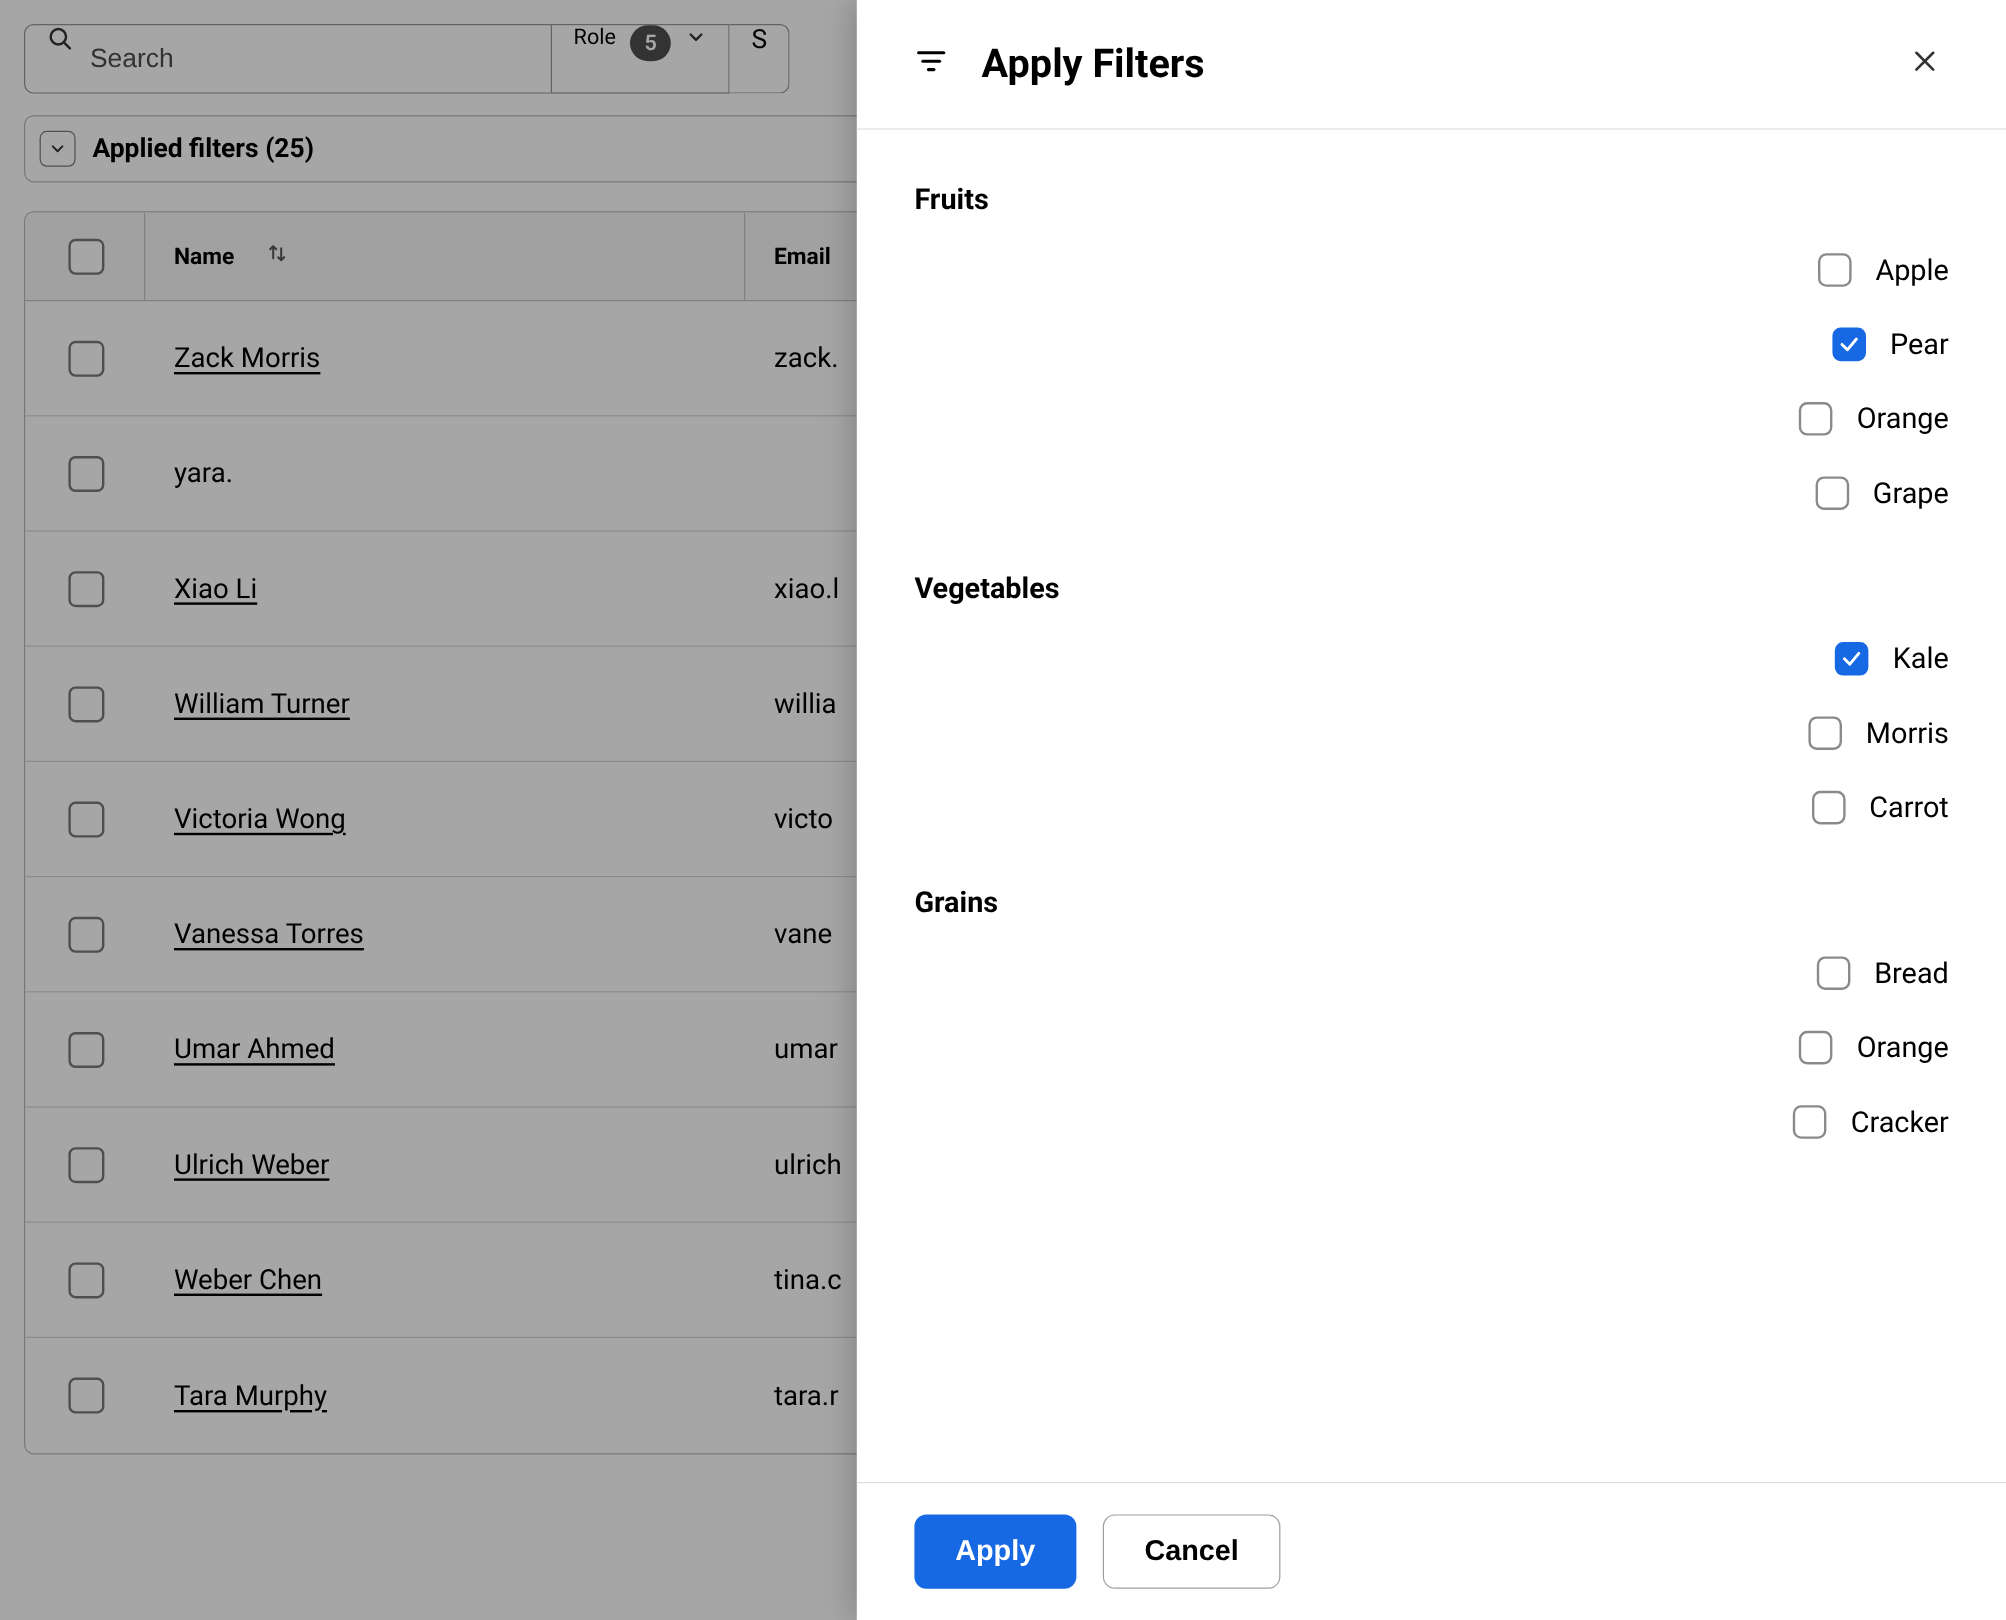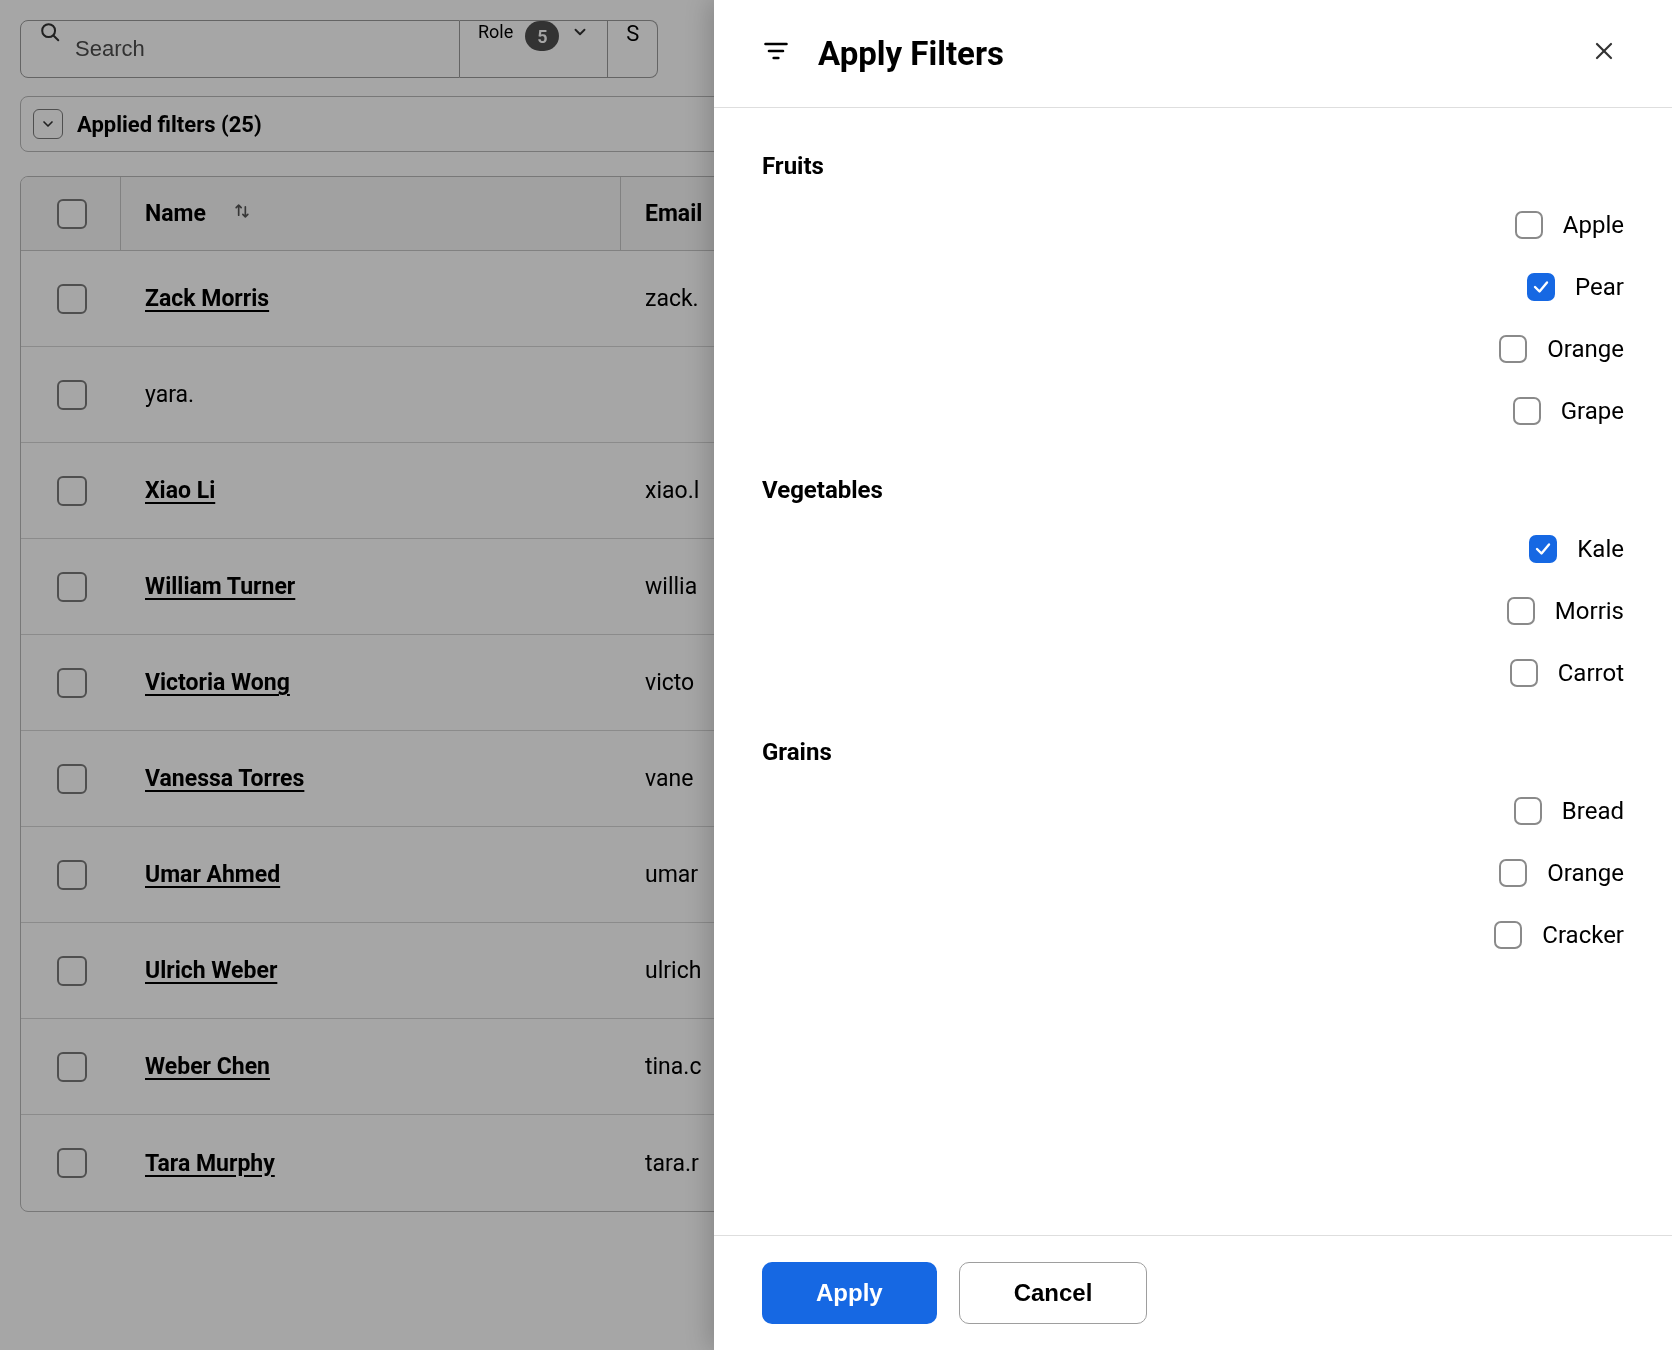--- a/index.html
+++ b/index.html
@@ -102,21 +102,21 @@
     grid-template-columns: 100px 500px 1fr;
     align-items: center;
   }
   .thead-row {
     height: 74px;
     background: #f7f7f7;
     border-bottom: 1px solid #c7c7c7;
   }
   .th {
     font-weight: 700;
-    font-size: 23px;
+    font-size: 19px;
     display: flex;
     align-items: center;
     gap: 26px;
     padding: 0 24px;
   }
   .th.checkbox-cell { padding-left: 36px; }
   .th.sort svg { color: #555; }
   .th-divider {
     border-right: 1px solid #c7c7c7;
     height: 100%;
@@ -134,21 +134,21 @@
   .row-checkbox {
     width: 30px;
     height: 30px;
     border: 2px solid #7a7a7a;
     border-radius: 6px;
     background: #fff;
   }
   .name-link {
     text-decoration: underline;
     text-underline-offset: 4px;
-    font-weight: 700;
+    font-weight: 400;
     color: #000;
   }
   .email-cell { color: #000; }
 
   
   .scrim {
     position: absolute;
     inset: 0;
     background: rgba(0,0,0,0.35);
     z-index: 10;
@@ -230,21 +230,21 @@
 
   .drawer-footer {
     border-top: 1px solid #dedede;
     padding: 26px 48px;
     display: flex;
     gap: 22px;
     align-items: center;
   }
   .btn {
     height: 62px;
-    padding: 0 54px;
+    padding: 0 34px;
     border-radius: 10px;
     font-size: 24px;
     font-weight: 600;
     cursor: pointer;
     display: inline-flex;
     align-items: center;
     justify-content: center;
   }
   .btn-primary {
     background: #1668e3;

